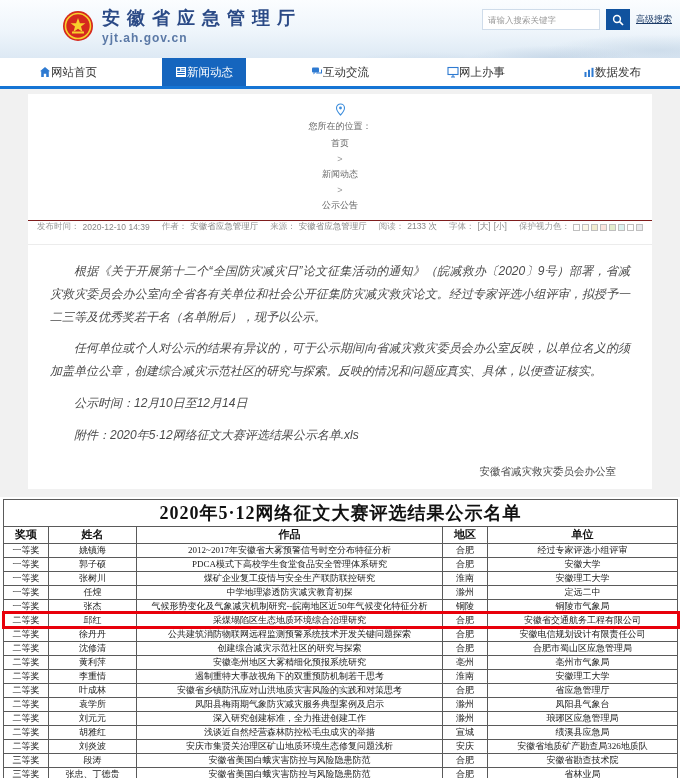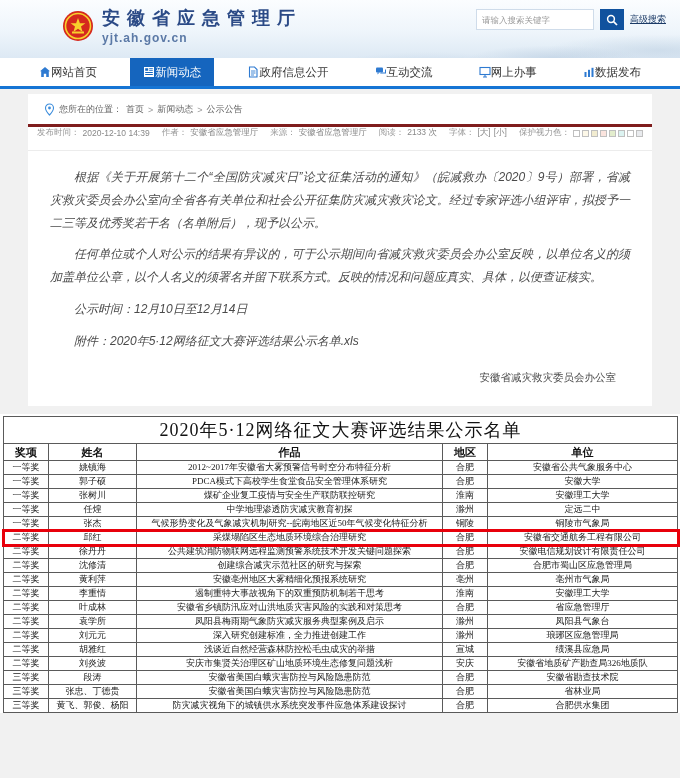--- a/index.html
+++ b/index.html
@@ -17,59 +17,59 @@
     background:
       radial-gradient(120px 18px at 70% 100%, rgba(160,185,210,.35), transparent 70%),
       radial-gradient(160px 22px at 95% 80%, rgba(160,185,210,.30), transparent 70%),
       radial-gradient(140px 20px at 40% 120%, rgba(160,185,210,.25), transparent 70%);
     pointer-events:none;
   }
   .brand{ display:flex; align-items:center; gap:8px; float:left; }
   .emblem{ width:32px; height:32px; }
   .site-name{ font-size:18px; font-weight:bold; color:#2b4a86; letter-spacing:7px; white-space:nowrap; }
   .site-url{ font-size:12px; font-weight:bold; color:#5b79a6; letter-spacing:1px; margin-top:1px; }
-  .search-area{ position:absolute; right:14px; top:9px; display:flex; align-items:center; gap:6px; z-index:2; }
+  .search-area{ position:absolute; right:8px; top:9px; display:flex; align-items:center; gap:6px; z-index:2; }
   .search-input{ width:118px; height:21px; border:1px solid #cfdcea; background:#fff; font-size:8.5px; padding:0 5px; color:#333; outline:none; }
   .search-input::placeholder{ color:#999; }
   .search-button{ width:24px; height:21px; background:#10529e; border:none; display:flex; align-items:center; justify-content:center; cursor:pointer; }
   .adv-search{ font-size:9px; color:#1b3a66; text-decoration:underline; cursor:pointer; white-space:nowrap; }
 
   
   .main-nav{ height:28px; background:#fff; display:flex; align-items:stretch; padding:0 26px; justify-content:space-between; }
   .nav-item{ display:flex; align-items:center; padding:0 13px; font-size:11.5px; color:#333; cursor:pointer; white-space:nowrap; }
   .nav-item .nicon{ color:#2e7ad1; display:flex; }
   .nav-item.active{ background:#1565be; color:#fff; }
   .nav-item.active .nicon{ color:#fff; }
   .blue-bar{ height:3px; background:#1574d4; }
 
   
   .content-bg{ padding:5px 28px 8px; background:#f1f1f1; }
   .card{ background:#fff; padding:0 0 10px; min-height:312px; }
-  .breadcrumb{ display:flex; align-items:center; gap:4px; padding:9px 16px 8px; font-size:9px; color:#666; border-bottom:3px solid #7f1d1d; }
+  .breadcrumb{ display:flex; align-items:center; gap:4px; padding:9px 16px 8px; font-size:9px; color:#666; border-bottom:1px solid #7f1d1d;flex-direction:column; }
   .breadcrumb a{ color:#666; text-decoration:none; cursor:pointer; }
   .bc-sep{ color:#999; }
   .article-title{ text-align:center; color:#1b6dc1; font-size:17px; font-weight:bold; margin:15px 10px 9px; }
   .meta-line{ text-align:center; font-size:8.5px; color:#999; padding-bottom:11px; border-bottom:1px solid #ececec;
               display:flex; justify-content:center; align-items:center; gap:3px; flex-wrap:nowrap; }
   .meta-line .mv{ color:#888; }
   .font-ctl{ cursor:pointer; color:#888; }
   .swatches{ display:inline-flex; gap:2px; vertical-align:middle; }
   .swatch{ width:7px; height:7px; border:1px solid #bfbfbf; display:inline-block; cursor:pointer; }
 
   .article-body{ padding:6px 22px 0; }
   .para{ font-size:12px; color:#4a4a4a; line-height:1.9; text-indent:2em; margin-top:9px; text-align:justify;font-style:italic; }
   .sig{ text-align:right; font-size:10.5px; color:#4a4a4a; margin:18px 14px 0; }
   .sig-date{ text-align:right; font-size:10.5px; color:#4a4a4a; margin:14px 14px 0; }
 
   
   .table-wrap{ background:#fff; padding:2px 3px 0; }
   table.results{ width:100%; border-collapse:collapse; table-layout:fixed;
                  font-family:"Liberation Serif","DejaVu Serif",serif; }
   table.results td, table.results th{ border:1px solid #5a5a5a; text-align:center; overflow:hidden; white-space:nowrap; }
-  .tbl-title-cell{ font-size:18px; font-weight:normal; color:#111; height:27px; letter-spacing:1px; }
+  .tbl-title-cell{ font-size:18px; font-weight:bold; color:#111; height:27px; letter-spacing:1px; }
   th.hcell{ font-size:11px; font-weight:bold; color:#111; height:17px; }
   table.results tbody td{ font-size:9px; color:#1a1a1a; height:12.8px; padding:0 2px; }
   col.c0{ width:45px; } col.c1{ width:88px; } col.c2{ width:306px; } col.c3{ width:45px; } col.c4{ width:190px; }
   tr.highlight{ outline:3px solid #e8000b; outline-offset:-1px; }
 </style>
 </head>
 <body>
 
 <div class="page">
 
@@ -111,29 +111,20 @@
       </span>
       <span>网站首页</span>
     </div>
     <div class="nav-item active">
       <span class="nicon">
         <svg width="12" height="12" viewBox="0 0 12 12">
             <path d="M1 1h10v10H1z M2.2 2.2v2.6h3v-2.6z M6.2 2.2h3.6v1h-3.6z M6.2 4h3.6v.8h-3.6z M2.2 6h7.6v.9H2.2z M2.2 8h7.6v.9H2.2z" fill="currentColor" fill-rule="evenodd"></path>
           </svg>
       </span>
       <span>新闻动态</span>
-    </div>
-    <div class="nav-item">
-      <span class="nicon">
-        <svg width="12" height="12" viewBox="0 0 12 12">
-            <path d="M2.5 1h5L10 3.5V11h-7.5z" fill="none" stroke="currentColor" stroke-width="1.1"></path>
-            <path d="M4 5h4.5M4 7h4.5M4 9h3" stroke="currentColor" stroke-width="0.9"></path>
-          </svg>
-      </span>
-      <span>政府信息公开</span>
     </div>
     <div class="nav-item">
       <span class="nicon">
         <svg width="12" height="12" viewBox="0 0 12 12">
             <rect x="1" y="1.5" width="7" height="5" rx="1" fill="currentColor"></rect>
             <path d="M5 7.5h6v-4h-1v3h-4z" fill="currentColor"></path>
             <path d="M2.5 6.5v2l2-2z" fill="currentColor"></path>
           </svg>
       </span>
       <span>互动交流</span>
@@ -204,21 +195,21 @@
             <span class="swatch" style="background: rgb(251, 228, 222);"></span>
             <span class="swatch" style="background: rgb(227, 237, 205);"></span>
             <span class="swatch" style="background: rgb(220, 243, 241);"></span>
             <span class="swatch" style="background: rgb(255, 255, 255);"></span>
             <span class="swatch" style="background: rgb(233, 235, 238);"></span>
           </span>
       </div>
 
       <div class="article-body">
         <p class="para">根据《关于开展第十二个“全国防灾减灾日”论文征集活动的通知》（皖减救办〔2020〕9号）部署，省减灾救灾委员会办公室向全省各有关单位和社会公开征集防灾减灾救灾论文。经过专家评选小组评审，拟授予一二三等及优秀奖若干名（名单附后），现予以公示。</p>
-        <p class="para">任何单位或个人对公示的结果有异议的，可于公示期间向省减灾救灾委员会办公室反映，以单位名义的须加盖单位公章，以个人名义的须署名并留下联系方式。反映的情况和问题应真实、具体，以便查证核实。</p>
+        <p class="para">任何单位或个人对公示的结果有异议的，可于公示期间向省减灾救灾委员会办公室反映，以单位名义的须加盖单位公章，创建综合减灾示范社区的研究与探索。反映的情况和问题应真实、具体，以便查证核实。</p>
         <p class="para">公示时间：12月10日至12月14日</p>
         <p class="para">附件：2020年5·12网络征文大赛评选结果公示名单.xls</p>
         <div class="sig">安徽省减灾救灾委员会办公室</div>
       </div>
 
     </section>
   </main>
 
   <section class="table-wrap">
     <table class="results">
@@ -240,21 +231,21 @@
           <th class="hcell">地区</th>
           <th class="hcell">单位</th>
         </tr>
       </thead>
       <tbody>
           <tr>
             <td>一等奖</td>
             <td>姚镇海</td>
             <td>2012~2017年安徽省大雾预警信号时空分布特征分析</td>
             <td>合肥</td>
-            <td>安徽省公共气象服务中心</td>
+            <td>经过专家评选小组评审</td>
           </tr>
           <tr>
             <td>一等奖</td>
             <td>郭子硕</td>
             <td>PDCA模式下高校学生食堂食品安全管理体系研究</td>
             <td>合肥</td>
             <td>安徽大学</td>
           </tr>
           <tr>
             <td>一等奖</td>

